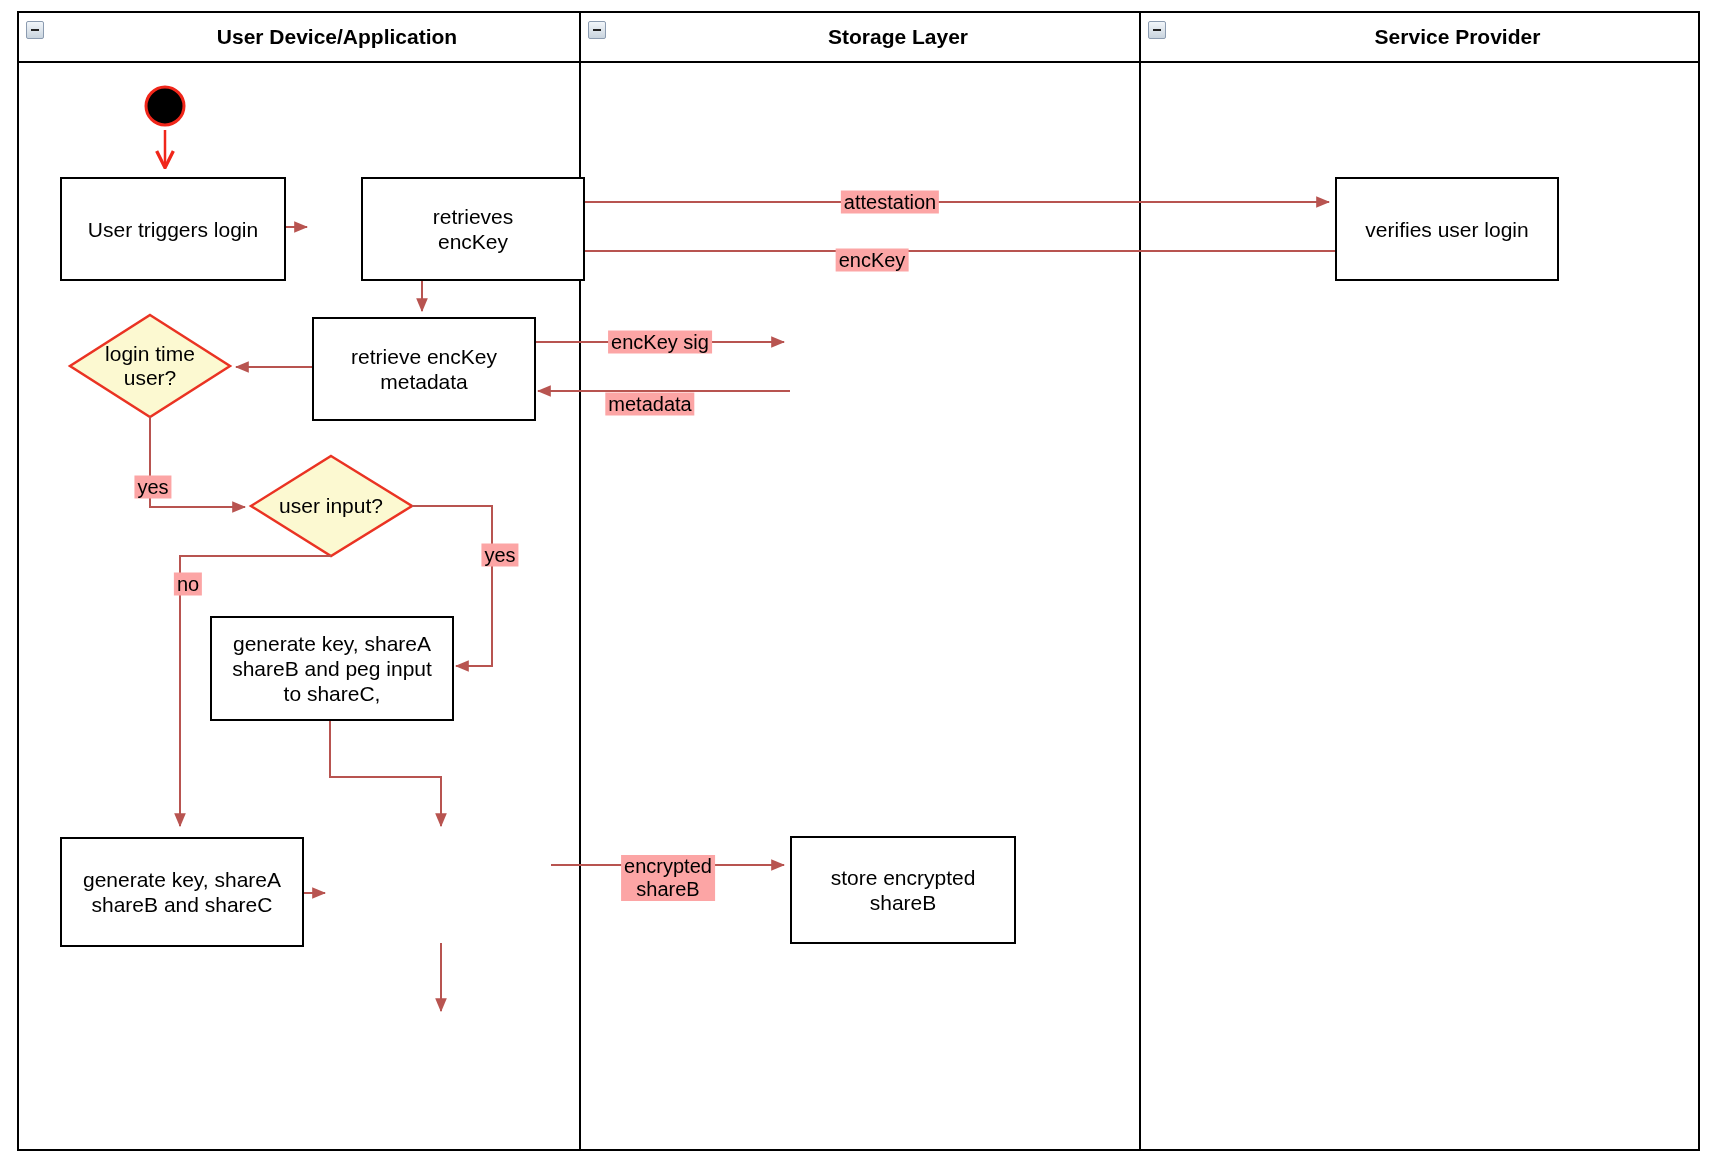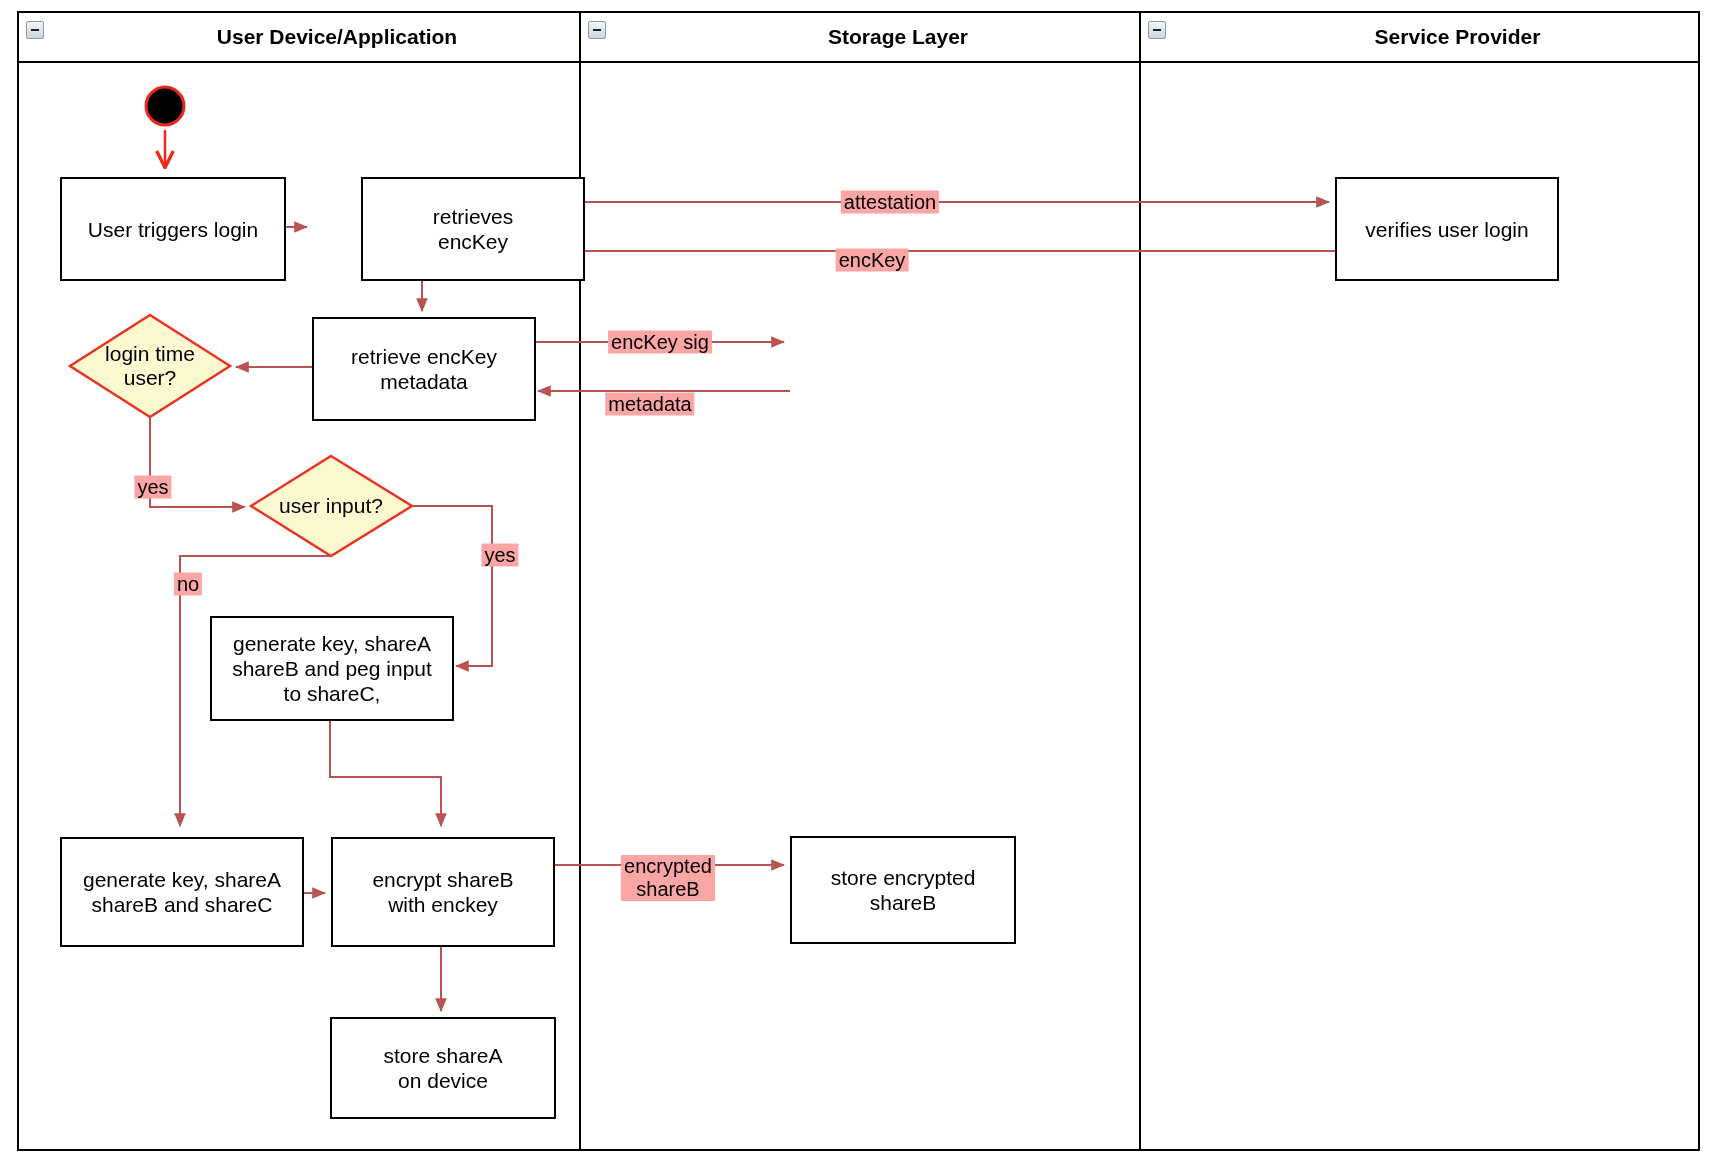--- a/index.html
+++ b/index.html
@@ -109,24 +109,20 @@
   <div class="node" style="left:60px;top:177px;width:222px;height:100px;">User triggers login</div>
   <div class="node" style="left:313px;top:177px;width:220px;height:100px;margin-left:48px;">retrieves
 encKey</div>
   <div class="node" style="left:312px;top:317px;width:220px;height:100px;">retrieve encKey
 metadata</div>
   <div class="node" style="left:210px;top:616px;width:240px;height:101px;">generate key, shareA
 shareB and peg input
 to shareC,</div>
   <div class="node" style="left:60px;top:837px;width:240px;height:106px;">generate key, shareA
 shareB and shareC</div>
-  <div class="node" style="left:331px;top:837px;width:220px;height:106px;">encrypt shareB
-with enckey</div>
-  <div class="node" style="left:330px;top:1017px;width:222px;height:98px;">store shareA
-on device</div>
 
   <div class="node" style="left:790px;top:836px;width:222px;height:104px;">store encrypted
 shareB</div>
 
   <div class="node" style="left:1335px;top:177px;width:220px;height:100px;">verifies user login</div>
 
   <div class="dlabel" style="left:150px;top:366px;">login time
 user?</div>
   <div class="dlabel" style="left:331px;top:506px;">user input?</div>
 

